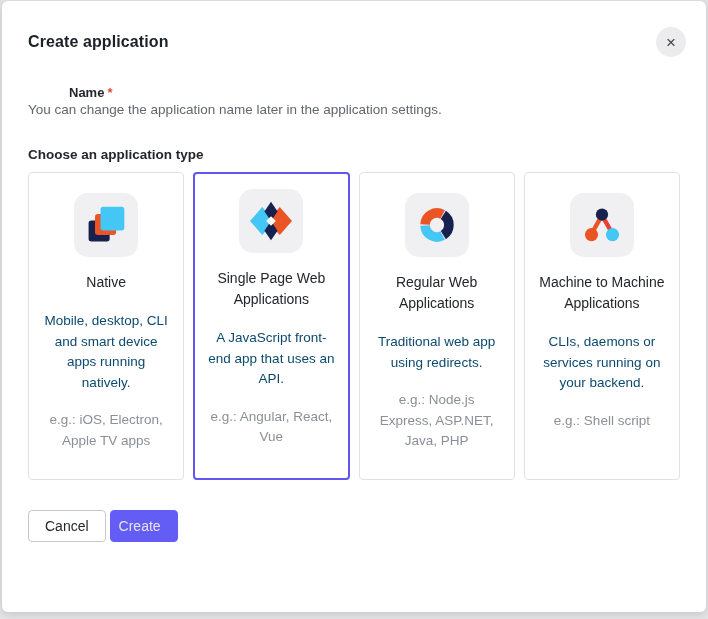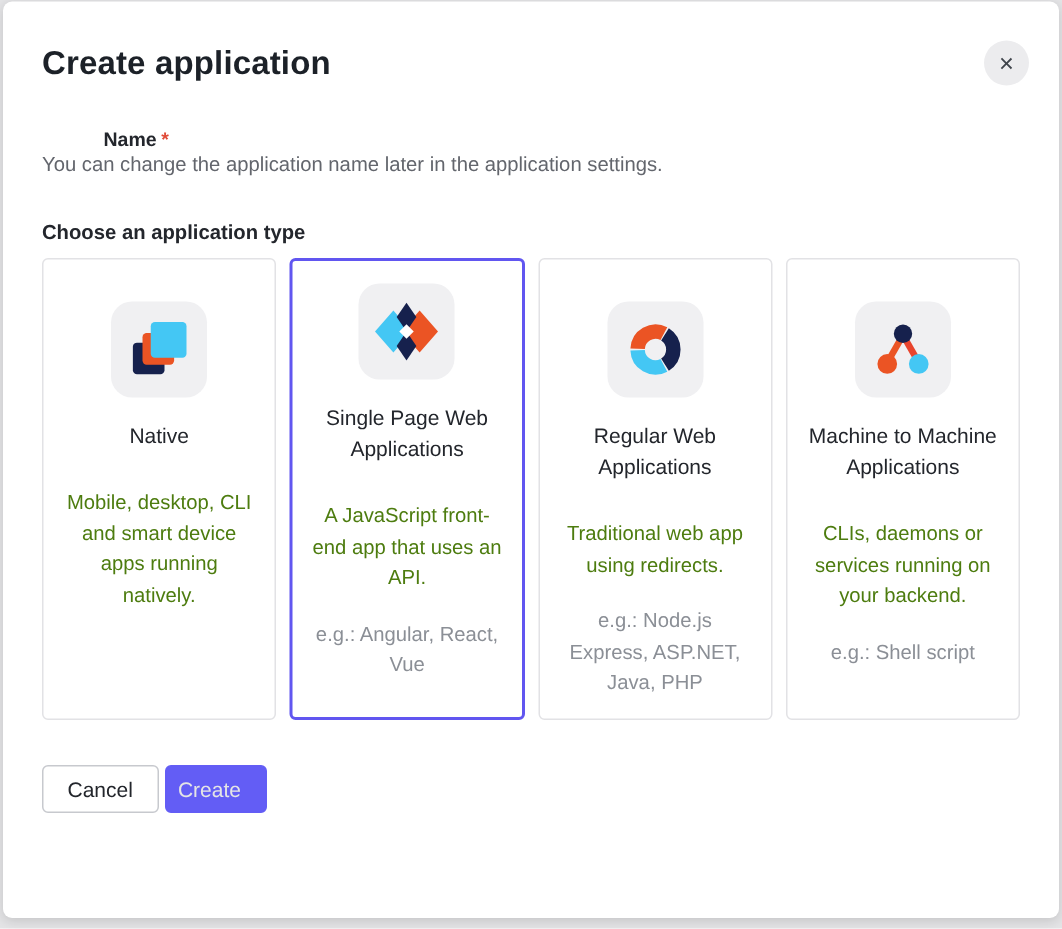--- a/index.html
+++ b/index.html
@@ -14,21 +14,21 @@
   .modal {
     position:absolute; left:2px; top:1px;
     width:704px; height:611px;
     background:#ffffff;
     border-radius:6px;
     box-shadow:0 2px 8px rgba(0,0,0,.14);
     padding:26px 26px 0 26px;
   }
   .modal-header { display:flex; align-items:center; justify-content:space-between; }
   .modal-title {
-    font-size:22px; font-weight:700; color:#1c2128; letter-spacing:.1px;
+    font-size:16px; font-weight:700; color:#1c2128; letter-spacing:.1px;
   }
   .close-btn {
     width:30px; height:30px; border-radius:50%;
     background:#ececee; border:none; cursor:pointer;
     display:flex; align-items:center; justify-content:center;
     font-size:17px; color:#3f444b; line-height:1;
     margin-right:-6px; font-family:"Liberation Sans", sans-serif;
   }
   .field-label {
     margin-top:28px;
@@ -50,32 +50,32 @@
   }
   .cards {
     margin-top:10px;
     display:grid; grid-template-columns:repeat(4,1fr); gap:9px;
   }
   .type-card {
     height:308px;
     border:1px solid #e2e2e5; border-radius:4px;
     background:#fff; cursor:pointer;
     display:flex; flex-direction:column; align-items:center;
-    text-align:center; padding:28px 12px;
+    text-align:center; padding:20px 12px;
   }
   .type-card.selected { border:2px solid #6156f0; padding:15px 11px; }
   .icon-tile {
     flex:0 0 auto;
     width:64px; height:64px; border-radius:14px;
     background:#f0f0f2;
     display:flex; align-items:center; justify-content:center;
     margin-bottom:15px;
   }
   .card-title { font-size:14px; font-weight:500; color:#23262c; line-height:21px; }
-  .card-desc  { margin-top:24px; font-size:13.5px; color:#4d7c0f; line-height:20.5px; }
+  .card-desc  { margin-top:18px; font-size:13.5px; color:#0c4a6e; line-height:20.5px; }
   .card-eg    { margin-top:17px; font-size:13.5px; color:#8b8f96; line-height:20.5px; }
   .modal-footer {
     margin-top:30px;
     display:flex; gap:4px;
   }
   .btn {
     height:32px; border-radius:4px; padding:0 16px;
     font-size:14px; font-weight:500; cursor:pointer;
     font-family:"Liberation Sans", sans-serif;
   }
@@ -106,20 +106,21 @@
     <div class="type-card">
       <div class="icon-tile">
         <svg width="44" height="44" viewBox="0 0 48 48">
           <rect x="5" y="19" width="23" height="23" rx="3" fill="#16214D"></rect>
           <rect x="12" y="12" width="23" height="23" rx="3" fill="#EB5424"></rect>
           <rect x="18" y="4" width="26" height="26" rx="3" fill="#44C7F4"></rect>
         </svg>
       </div>
       <div class="card-title">Native</div>
       <div class="card-desc">Mobile, desktop, CLI and smart device apps running natively.</div>
+      <div class="card-eg">e.g.: iOS, Electron, Apple TV apps</div>
     </div>
 
     <div class="type-card selected">
       <div class="icon-tile">
         <svg width="42" height="42" viewBox="0 0 48 48">
           <polygon points="14,8 28,24 14,40 0,24" fill="#44C7F4"></polygon>
           <polygon points="34,8 48,24 34,40 20,24" fill="#EB5424"></polygon>
           <polygon points="24,2 31.5,13 24,24 16.5,13" fill="#16214D"></polygon>
           <polygon points="24,24 31.5,35 24,46 16.5,35" fill="#16214D"></polygon>
           <polygon points="24,18.5 29.5,24 24,29.5 18.5,24" fill="#ffffff"></polygon>

